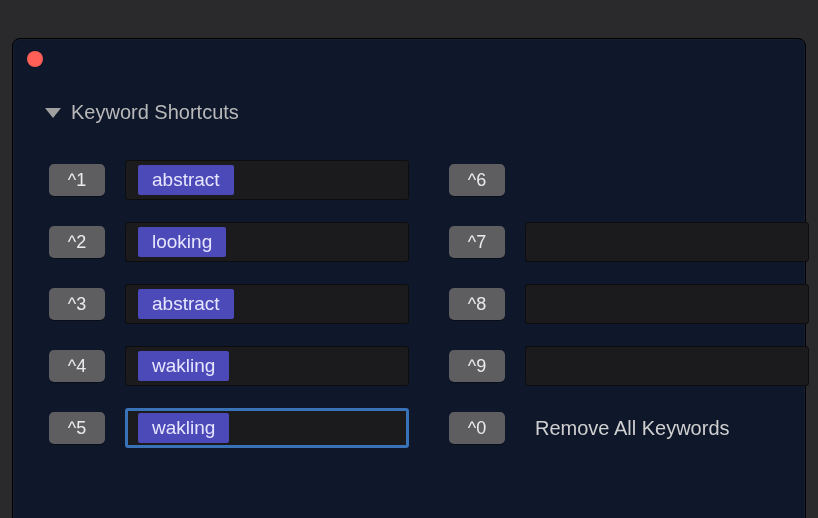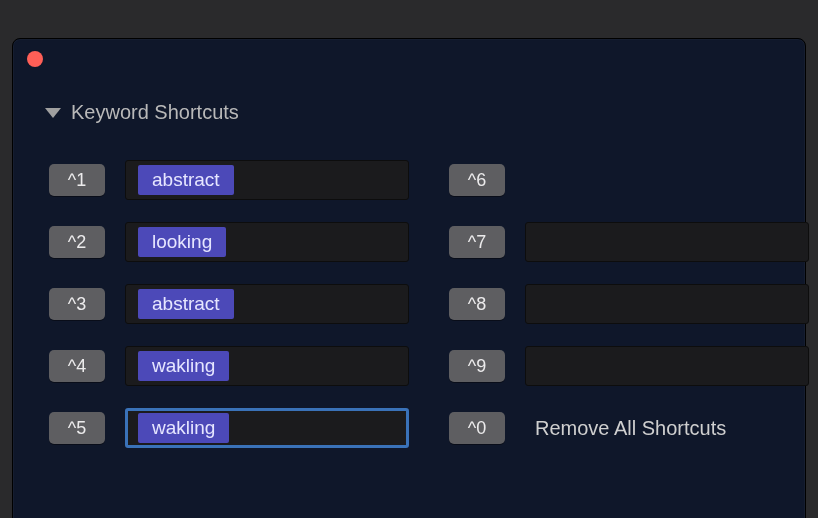--- a/index.html
+++ b/index.html
@@ -184,17 +184,17 @@
         <span>^5</span>
       </div>
       <div class="kw-field focused">
         <span class="tag">wakling</span>
       </div>
     </div>
     <div class="row">
       <div class="shortcut-btn">
         <span>^0</span>
       </div>
-      <span class="remove-label">Remove All Shortcuts</span>
+      <span class="remove-label">Remove All Keywords</span>
     </div>
 
   </div>
 </div>
 
 </body></html>

